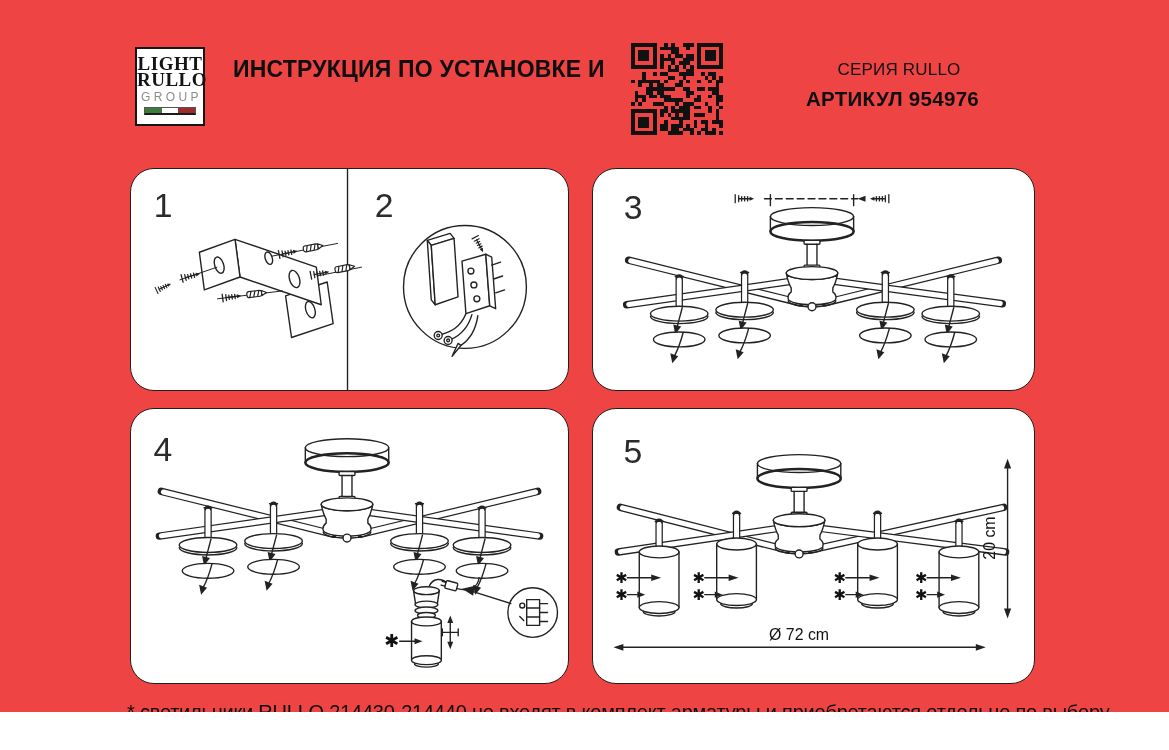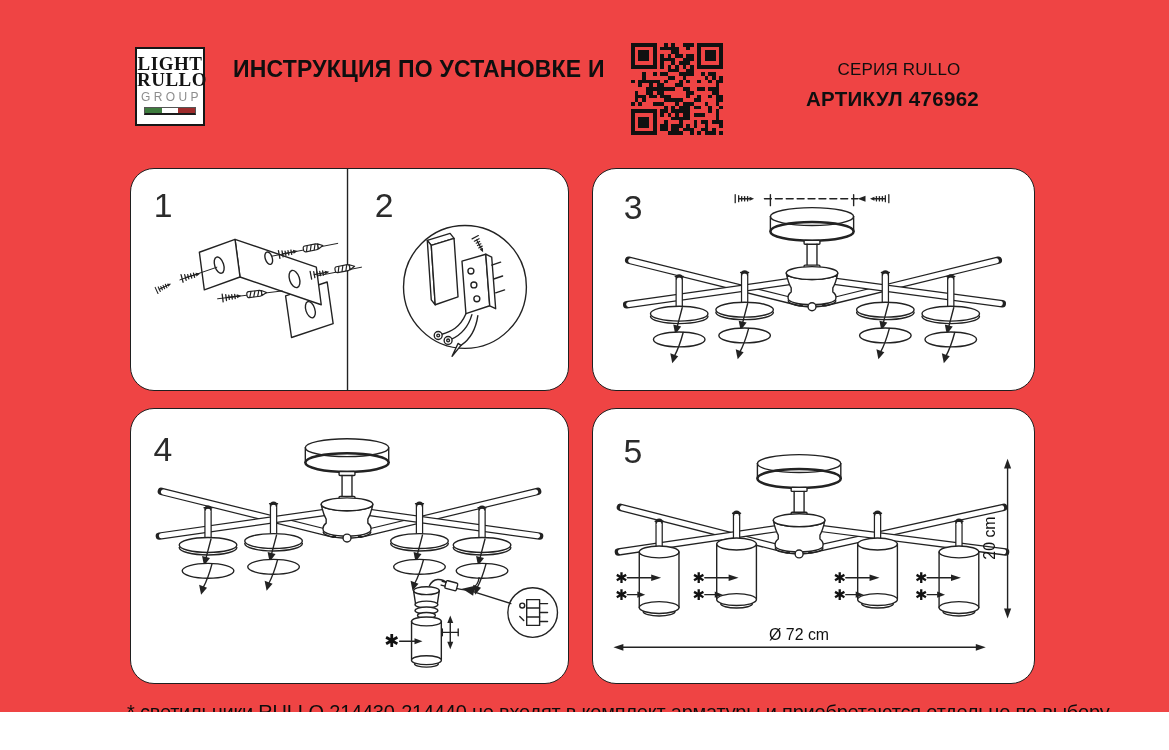--- a/index.html
+++ b/index.html
@@ -439,21 +439,21 @@
       <rect x="13" y="24" width="1" height="1" fill="#111"></rect>
       <rect x="16" y="24" width="1" height="1" fill="#111"></rect>
       <rect x="18" y="24" width="1" height="1" fill="#111"></rect>
       <rect x="20" y="24" width="1" height="1" fill="#111"></rect>
       <rect x="21" y="24" width="1" height="1" fill="#111"></rect>
       <rect x="22" y="24" width="1" height="1" fill="#111"></rect>
       <rect x="24" y="24" width="1" height="1" fill="#111"></rect>
     </svg>
 
   <div class="series">СЕРИЯ RULLO</div>
-  <div class="article">АРТИКУЛ 476962</div>
+  <div class="article">АРТИКУЛ 954976</div>
 
   <div class="panel" id="p12">
     <svg viewBox="0 0 439 223">
       <line class="ln" x1="217.5" y1="0" x2="217.5" y2="223"></line>
       <text class="num" x="22" y="48">1</text>
       <text class="num" x="245" y="48">2</text>
 
       <g>
         <polygon class="lnf" points="155,128 197,114 203,156 161,170"></polygon>
         <ellipse class="lnf" cx="180" cy="142" rx="4.5" ry="8.5" transform="rotate(-18 180 142)"></ellipse>

